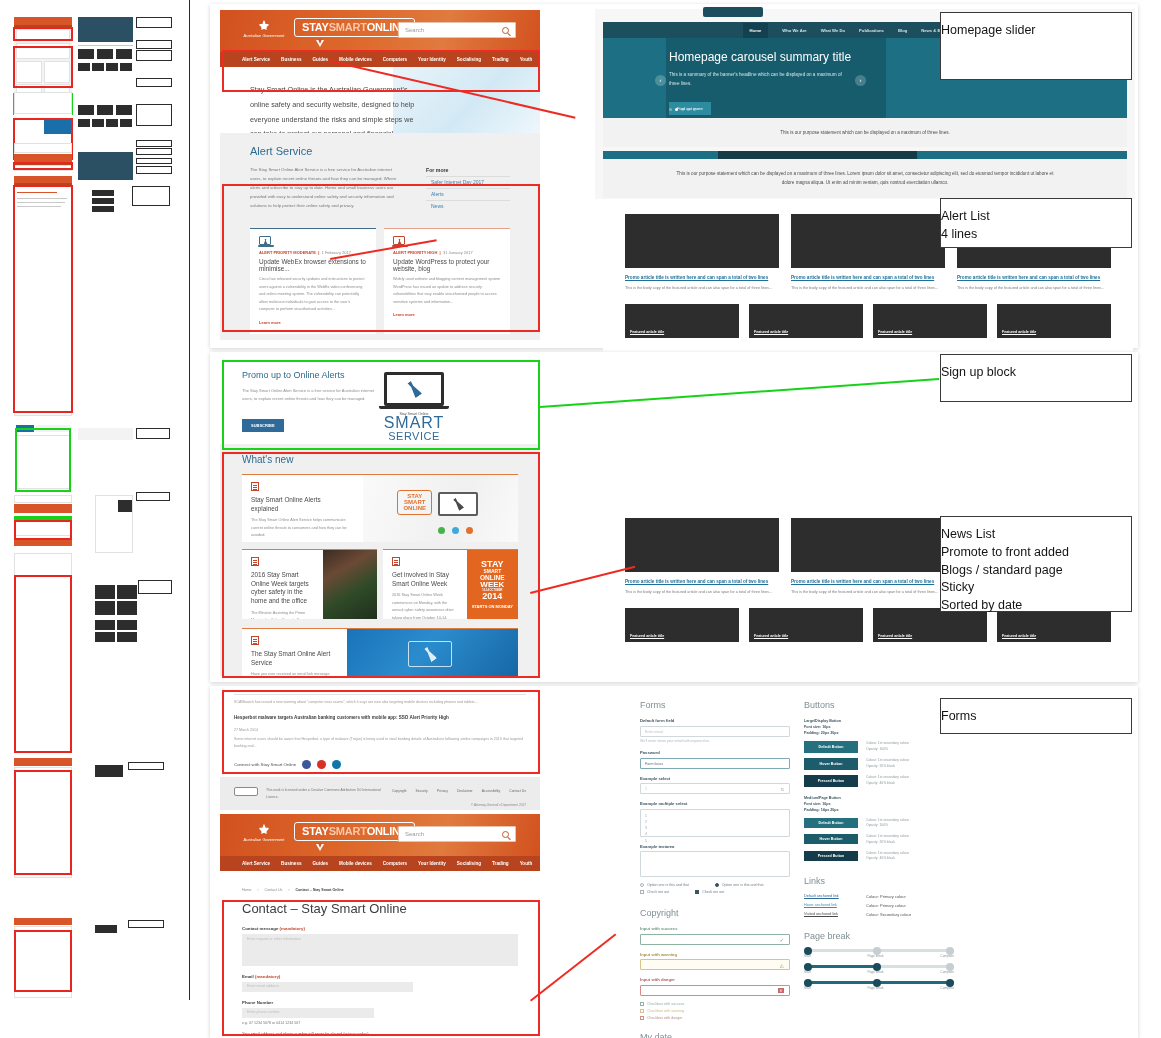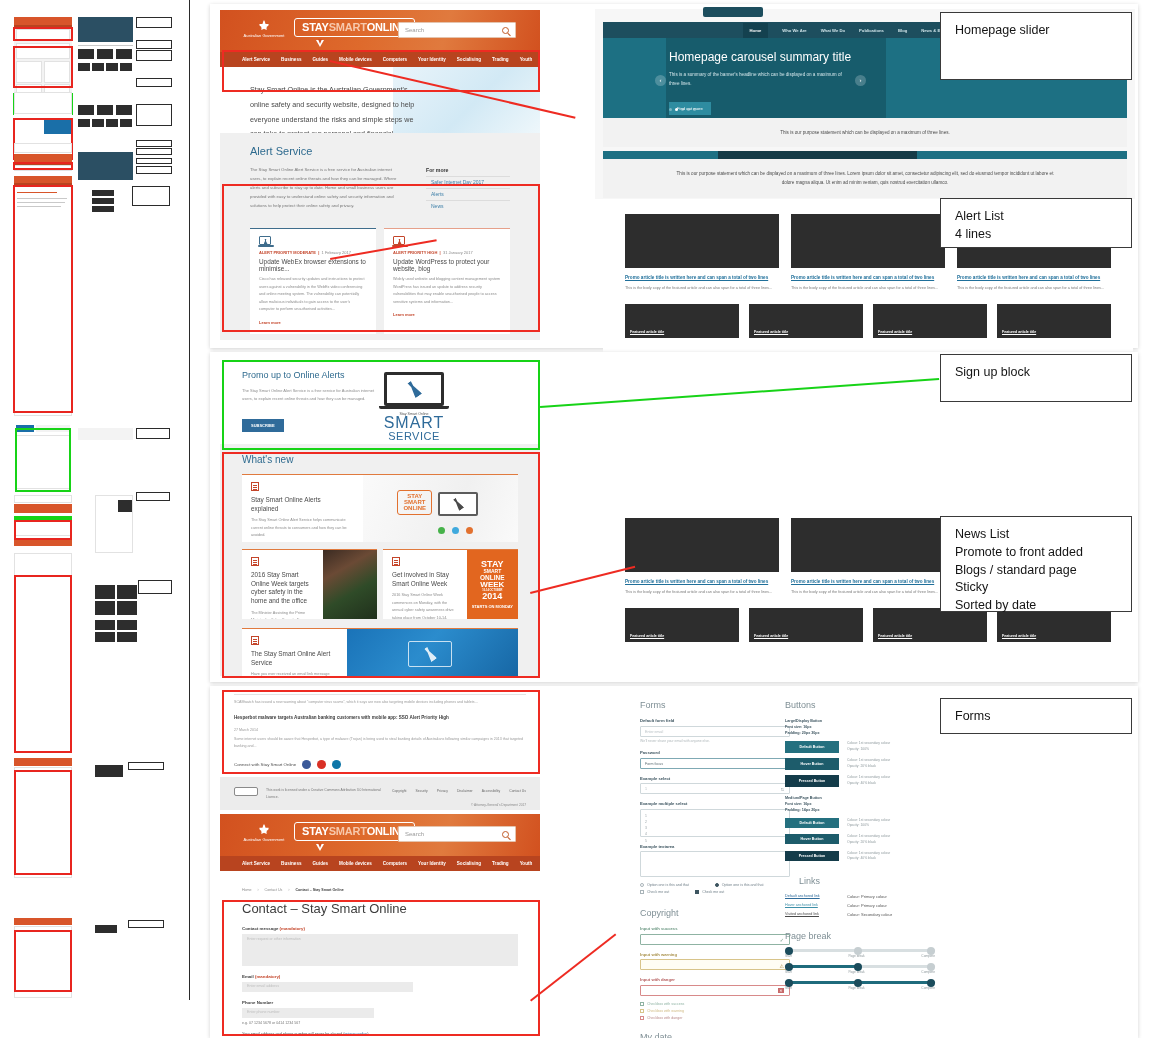--- a/index.html
+++ b/index.html
@@ -169,21 +169,21 @@
   .wf-tile .ph{height:54px;background:#2d2d2d;}
   .wf-tile a{display:block;margin:6px 0 4px;font-size:4.6px;color:#1f6f9a;text-decoration:underline;line-height:1.55;font-weight:bold;}
   .wf-tile p{margin:0;font-size:3.8px;line-height:1.9;color:#7b7b7b;}
   .wf-sm{display:flex;gap:10px;margin-top:12px;}
   .wf-sm .t{flex:1;height:34px;background:#2d2d2d;position:relative;}
   .wf-sm .t b{position:absolute;left:5px;bottom:4px;color:#fff;font-size:3.6px;text-decoration:underline;}
 
   
   .note {
     position:absolute; border:1.4px solid #3a3a3a; background:#fff;
-    font-size:12.5px; color:#141414; padding:9px 14px; line-height:1.42;
+    font-size:12.5px; color:#141414; padding:9px 0; line-height:1.42;
   }
   .note div { white-space:nowrap; }
 
   .hl-red { position:absolute; border:2.2px solid #ee2b22; }
   .hl-green { position:absolute; border:2.2px solid #17d317; }
   .lead { position:absolute; background:#ee2b22; transform-origin:0 0; height:1.6px; }
   .lead.g { background:#17d317; }
 
   
   .spec { position:absolute; font-size:4px; color:#555; }
@@ -811,21 +811,21 @@
           <i style="border-color:#d8c48a"></i>
           <span>Checkbox with warning</span>
         </div>
       <div class="chk" style="margin-top:3px;color:#b98b8b;">
           <i style="border-color:#d88a8a"></i>
           <span>Checkbox with danger</span>
         </div>
       <h3 style="margin-top:12px;">My date</h3>
     </div>
 
-    <div class="spec" style="left:575px;top:14px;width:150px;">
+    <div class="spec" style="left:594px;top:14px;width:150px;">
       <h3>Buttons</h3>
 
       <div class="mini">
         <div>Large/Display Button</div>
         <div>Font size: 16px</div>
         <div>Padding: 20px 30px</div>
       </div>
       <div class="btnspec">
         <div class="b">Default Button</div>
         <div class="cap">
@@ -868,21 +868,21 @@
           </div>
       </div>
       <div class="btnspec">
         <div class="b p" style="padding:3px 0;">Pressed Button</div>
         <div class="cap">
             <div>Colour: 1st secondary colour</div>
             <div>Opacity: 40% black</div>
           </div>
       </div>
 
-      <h3 style="margin-top:14px;margin-left:14px;">Links</h3>
+      <h3 style="margin-top:14px;">Links</h3>
       <div style="display:flex;margin-bottom:4px;">
         <a class="lnk" style="width:62px;">Default anchored link</a>
         <span class="cap">Colour: Primary colour</span>
       </div>
       <div style="display:flex;margin-bottom:4px;">
         <a class="lnk" style="width:62px;color:#3d8fa8;">Hover anchored link</a>
         <span class="cap">Colour: Primary colour</span>
       </div>
       <div style="display:flex;margin-bottom:4px;">
         <a class="lnk" style="width:62px;color:#4a4a4a;">Visited anchored link</a>

